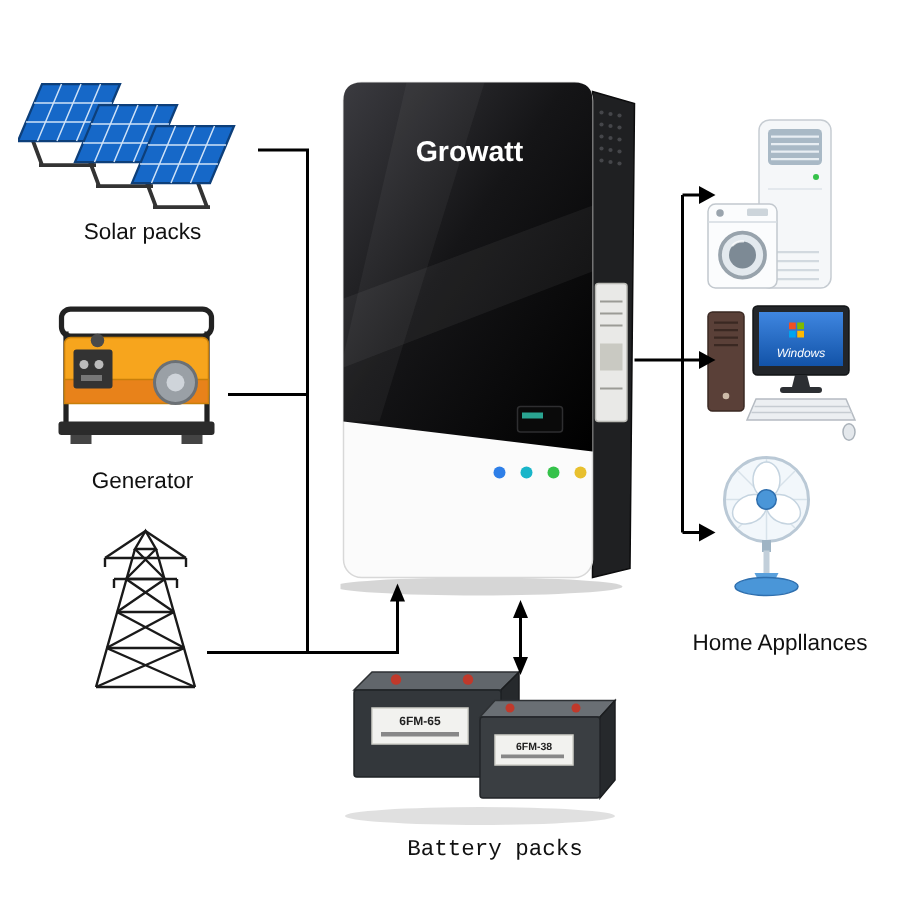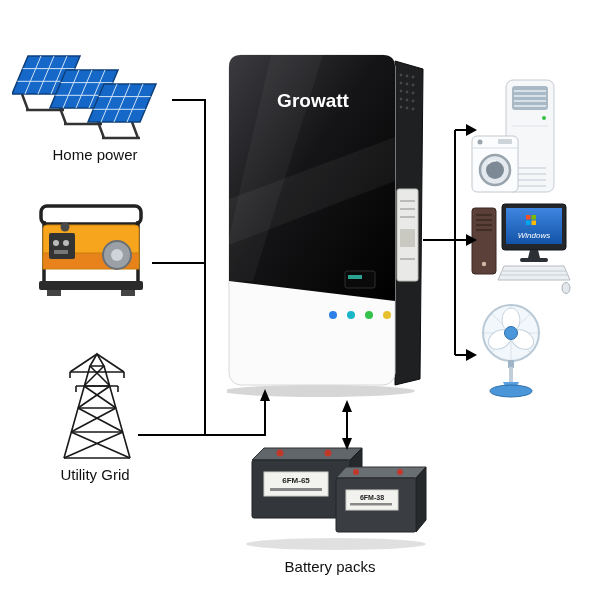--- a/index.html
+++ b/index.html
@@ -27,59 +27,59 @@
           <path d="M10,38 L16,54 M44,38 L50,54 M14,54 L52,54" stroke="#333" stroke-width="2.5" fill="none"></path>
           <polygon points="16,0 68,0 52,38 0,38" fill="#1668c8" stroke="#0d3f7a" stroke-width="1.5"></polygon>
           <path d="M29,0 L13,38 M42,0 L26,38 M55,0 L39,38 M10.7,12.6 L62.7,12.6 M5.3,25.3 L57.3,25.3" stroke="#cfe2f7" stroke-width="1" fill="none"></path>
         </g>
       </defs>
       <use href="#sp" x="0" y="6"></use>
       <use href="#sp" x="38" y="20"></use>
       <use href="#sp" x="76" y="34"></use>
     </svg>
   </div>
-  <div class="lbl" style="left:15px;top:146px;width:160px;">Home power</div>
+  <div class="lbl" style="left:15px;top:146px;width:160px;">Solar packs</div>
 
   <div class="node" style="left:35px;top:203px;">
     <svg width="120" height="100" viewBox="0 0 120 100">
       <rect x="6" y="3" width="100" height="18" rx="6" fill="none" stroke="#222" stroke-width="3.5"></rect>
       <line x1="9" y1="18" x2="9" y2="80" stroke="#222" stroke-width="3.5"></line>
       <line x1="103" y1="18" x2="103" y2="80" stroke="#222" stroke-width="3.5"></line>
       <rect x="8" y="22" width="96" height="42" rx="4" fill="#f7a51d" stroke="#c87f0a"></rect>
       <rect x="8" y="50" width="96" height="16" fill="#e8821a" stroke="#c87f0a"></rect>
       <circle cx="30" cy="24" r="4.5" fill="#4a4a4a"></circle>
       <rect x="14" y="30" width="26" height="26" rx="2" fill="#333"></rect>
       <circle cx="21" cy="40" r="3" fill="#bbb"></circle>
       <circle cx="31" cy="40" r="3" fill="#bbb"></circle>
       <rect x="19" y="47" width="14" height="4" fill="#777"></rect>
       <circle cx="82" cy="52" r="14" fill="#9aa0a6" stroke="#6b7075" stroke-width="2"></circle>
       <circle cx="82" cy="52" r="6" fill="#cfd4da"></circle>
       <rect x="4" y="78" width="104" height="9" rx="2" fill="#2b2b2b"></rect>
       <rect x="12" y="87" width="14" height="6" fill="#444"></rect>
       <rect x="86" y="87" width="14" height="6" fill="#444"></rect>
     </svg>
   </div>
+  <div class="lbl" style="left:25px;top:312px;width:140px;">Generator</div>
 
   <div class="node" style="left:52px;top:352px;">
     <svg width="90" height="112" viewBox="0 0 90 112">
       <g stroke="#1a1a1a" stroke-width="1.6" fill="none">
         <path d="M45,2 L38,14 L52,14 Z"></path>
         <path d="M18,20 L72,20 M24,34 L66,34"></path>
         <path d="M45,2 L18,20 M45,2 L72,20"></path>
         <path d="M18,20 L18,26 M72,20 L72,26 M24,34 L24,40 M66,34 L66,40"></path>
         <path d="M38,14 L12,106 M52,14 L78,106"></path>
         <path d="M32,34 L58,34 M26,56 L64,56 M19,80 L71,80 M12,106 L78,106"></path>
         <path d="M38,14 L58,34 M52,14 L32,34"></path>
         <path d="M32,34 L64,56 M58,34 L26,56"></path>
         <path d="M26,56 L71,80 M64,56 L19,80"></path>
         <path d="M19,80 L78,106 M71,80 L12,106"></path>
       </g>
     </svg>
   </div>
-  <div class="lbl" style="left:25px;top:466px;width:140px;">Utility Grid</div>
 
   <div class="node" style="left:227px;top:49px;">
     <svg width="200" height="350" viewBox="0 0 200 350">
       <defs>
         <linearGradient id="invTop" x1="0" y1="0" x2="1" y2="1">
           <stop offset="0" stop-color="#3b3b40"></stop>
           <stop offset="0.45" stop-color="#151517"></stop>
           <stop offset="1" stop-color="#000000"></stop>
         </linearGradient>
       </defs>
@@ -125,21 +125,21 @@
 
       <g>
         <circle cx="106" cy="266" r="4" fill="#2e7fe8"></circle>
         <circle cx="124" cy="266" r="4" fill="#19b5c9"></circle>
         <circle cx="142" cy="266" r="4" fill="#35c24a"></circle>
         <circle cx="160" cy="266" r="4" fill="#e8c02e"></circle>
       </g>
     </svg>
   </div>
 
-  <div class="node" style="left:244px;top:440px;">
+  <div class="node" style="left:228px;top:440px;">
     <svg width="185" height="115" viewBox="0 0 185 115">
       <ellipse cx="92" cy="104" rx="90" ry="6" fill="rgba(0,0,0,0.12)"></ellipse>
 
       <g>
         <polygon points="8,20 106,20 118,8 20,8" fill="#61666b" stroke="#2e3134"></polygon>
         <polygon points="106,20 118,8 118,66 106,78" fill="#26292c" stroke="#1b1d1f"></polygon>
         <rect x="8" y="20" width="98" height="58" rx="2" fill="#33373b" stroke="#1f2326"></rect>
         <circle cx="36" cy="13" r="3.5" fill="#c0392b"></circle>
         <circle cx="84" cy="13" r="3.5" fill="#c0392b"></circle>
         <rect x="20" y="32" width="64" height="24" fill="#f2f2ef" stroke="#cfcfc9"></rect>
@@ -152,21 +152,21 @@
         <polygon points="172,38 182,27 182,80 172,92" fill="#26292c" stroke="#1b1d1f"></polygon>
         <rect x="92" y="38" width="80" height="54" rx="2" fill="#3a3e42" stroke="#222528"></rect>
         <circle cx="112" cy="32" r="3" fill="#c0392b"></circle>
         <circle cx="156" cy="32" r="3" fill="#c0392b"></circle>
         <rect x="102" y="50" width="52" height="20" fill="#f2f2ef" stroke="#cfcfc9"></rect>
         <text x="128" y="60" text-anchor="middle" font-size="7" font-weight="bold" fill="#222" font-family="Liberation Sans, sans-serif">6FM-38</text>
         <rect x="106" y="63" width="42" height="2.5" fill="#888"></rect>
       </g>
     </svg>
   </div>
-  <div class="lbl" style="left:245px;top:558px;width:170px;">Battery packs</div>
+  <div class="lbl" style="left:245px;top:558px;width:170px;font-family:Liberation Mono, monospace;">Battery packs</div>
 
   <div class="node" style="left:470px;top:78px;">
     <svg width="95" height="120" viewBox="0 0 95 120">
 
       <rect x="36" y="2" width="48" height="112" rx="7" fill="#f5f7f9" stroke="#c6ccd2"></rect>
       <rect x="42" y="8" width="36" height="24" rx="3" fill="#a9b9c6"></rect>
       <g stroke="#e8eef3" stroke-width="1.5">
         <line x1="44" y1="13" x2="76" y2="13"></line>
           <line x1="44" y1="18" x2="76" y2="18"></line>
         <line x1="44" y1="23" x2="76" y2="23"></line>
@@ -248,20 +248,21 @@
             <ellipse cx="33" cy="17" rx="9" ry="12"></ellipse>
           </g>
       </g>
       <circle cx="33" cy="30" r="6.5" fill="#4a96d8" stroke="#2f6fae"></circle>
       <rect x="30" y="57" width="6" height="8" fill="#9fb4c4"></rect>
       <rect x="31" y="64" width="4" height="15" fill="#c2cfda"></rect>
       <polygon points="25,79 41,79 37,87 29,87" fill="#5aa0dc"></polygon>
       <ellipse cx="33" cy="88" rx="21" ry="6" fill="#4a96d8" stroke="#2f6fae"></ellipse>
     </svg>
   </div>
+  <div class="lbl" style="left:440px;top:420px;width:160px;">Home Appllances</div>
 
   <svg class="connectors" width="600" height="600" viewBox="0 0 600 600">
     <g stroke="#000" stroke-width="2" fill="none">
       <path d="M172,100 L205,100 L205,435 L265,435 L265,400"></path>
       <path d="M152,263 L205,263"></path>
       <path d="M138,435 L205,435"></path>
       <path d="M347,411 L347,439"></path>
       <path d="M423,240 L455,240"></path>
       <path d="M455,130 L455,355"></path>
       <path d="M455,130 L467,130"></path>

